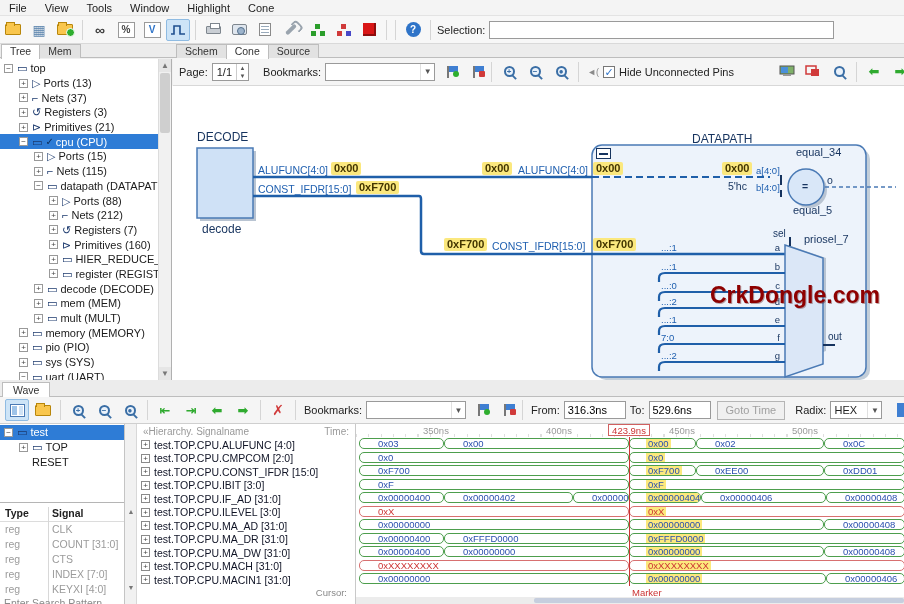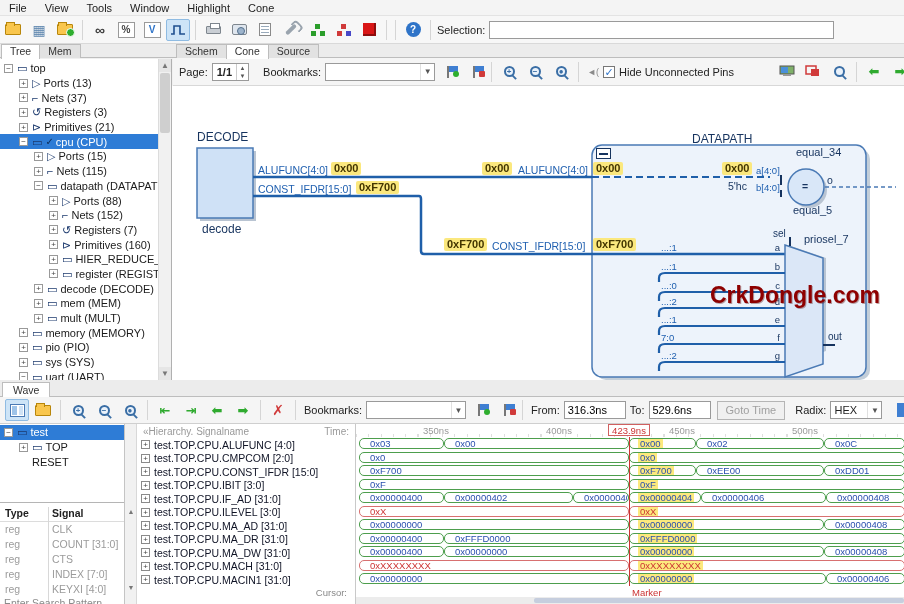--- a/index.html
+++ b/index.html
@@ -42,21 +42,21 @@
   
   .flag { width:2px; height:12px; background:#777; position:relative; }
   .flag:before { content:""; position:absolute; left:2px; top:0; width:9px; height:6px; background:#3f7fd2; }
   .flag.add:after { content:""; position:absolute; left:6px; top:5px; width:6px; height:6px; border-radius:50%; background:#2fae2f; }
   .flag.del:after { content:""; position:absolute; left:6px; top:5px; width:6px; height:6px; background:#d03a3a; border-radius:1px; }
   .greenarr { color:#2faa2f; font-size:13px; font-weight:bold; line-height:1; }
   .redx { color:#d03a3a; font-size:14px; font-weight:bold; }
   .combo { height:18px; border:1px solid #9a9a9a; background:#fff; display:inline-flex; align-items:center; justify-content:space-between; padding-left:3px; }
   .combo .arr { width:14px; height:100%; display:flex; align-items:center; justify-content:center; color:#555; font-size:8px; border-left:1px solid #e0e0e0; }
   .spin { height:18px; border:1px solid #9a9a9a; background:#fff; display:inline-flex; align-items:center; }
-  .spin .val { padding:0 4px;font-weight:bold; }
+  .spin .val { padding:0 4px; }
   .spin .ud { width:12px; height:100%; display:flex; flex-direction:column; border-left:1px solid #ccc; font-size:6px; color:#555; line-height:8px; text-align:center; }
   .chk { width:12px; height:12px; border:1px solid #777; background:#fff; color:#2f74c8; font-size:11px; font-weight:bold; line-height:10px; text-align:center; margin-right:4px; }
 
   
   #tabrow { position:absolute; left:0; top:44px; width:904px; height:14px; background:#ececec; border-bottom:1px solid #bdbdbd; }
   .tab { position:relative; display:inline-block; padding:0 8px; height:14px; line-height:13px; font-size:10.5px; color:#333; border:1px solid #bdbdbd; border-bottom:none; background:#e2e2e2; margin-right:-1px; }
   .tab.active { background:#fff; height:15px; z-index:2; }
   #left-tabs { position:absolute; left:1px; top:0; }
   #view-tabs { position:absolute; left:176px; top:0; }
 
@@ -125,21 +125,21 @@
   #names-header .h2 { position:absolute; right:6px; top:2px; }
   .nrow { position:absolute; left:4px; height:13px; display:flex; align-items:center; white-space:nowrap; }
   .nexp { width:9px; height:9px; border:1px solid #8a8a8a; font-size:8px; line-height:7px; text-align:center; color:#444; margin-right:4px; flex:none; background:#fff; }
   .nname { font-size:10.5px; color:#101426; }
   #cursor-label-left { position:absolute; right:8px; top:163px; color:#888; font-size:9.5px; }
 
   #wave-plot { position:absolute; left:355px; top:0; width:549px; height:180px; border-left:1px solid #c9c9c9; overflow:hidden; }
   .tl { position:absolute; top:1px; width:40px; color:#999; font-size:9.5px; }
   #tickstrip { position:absolute; left:0; top:10px; width:549px; height:3px; background:repeating-linear-gradient(90deg,#c9c9c9 0 1px,transparent 1px 12.3px); opacity:.6; }
   .seg { position:absolute; height:11px; border:1px solid #4d9e4d; border-radius:5px; background:#fff; display:flex; align-items:center; overflow:hidden; }
-  .seg .segtext { font-size:9.5px; color:#2a4fae; padding:0 2px; margin-left:8px; white-space:nowrap; line-height:9px; }
+  .seg .segtext { font-size:9.5px; color:#2a4fae; padding:0 2px; margin-left:16px; white-space:nowrap; line-height:9px; }
   .seg.r { border-color:#d87070; } .seg.r .segtext { color:#cc3333; }
   .seg.y .segtext { background:#fce97d; }
   .seg.yr { border-color:#d87070; } .seg.yr .segtext { background:#fce97d; color:#cc3333; }
   #cursor-line { position:absolute; left:273px; top:13px; width:1px; height:149px; background:#cc3333; z-index:4; }
   #cursor-time { position:absolute; left:252px; top:0; width:42px; height:12px; border:1px solid #d06060; background:#fff; color:#cc3333; font-size:9.5px; text-align:center; line-height:11px; z-index:5; }
   #marker-label { position:absolute; left:276px; top:163px; color:#cc3333; font-size:9.5px; }
   #hscroll { position:absolute; left:0; top:173px; width:549px; height:7px; background:#ececec; }
   #hscroll .thumb { position:absolute; left:178px; top:1px; width:370px; height:5px; background:#c6cede; border-radius:2px; }
 </style>
 </head>
@@ -265,21 +265,21 @@
         <span class="tlabel">datapath (DATAPATH)</span>
       </div>
       <div class="trow" style="padding-left: 49px;">
         <span class="expander">+</span>
         <span class="ticon">▷</span>
         <span class="tlabel">Ports (88)</span>
       </div>
       <div class="trow" style="padding-left: 49px;">
         <span class="expander">+</span>
         <span class="ticon">⌐</span>
-        <span class="tlabel">Nets (152)</span>
+        <span class="tlabel">Nets (212)</span>
       </div>
       <div class="trow" style="padding-left: 49px;">
         <span class="expander">+</span>
         <span class="ticon">↺</span>
         <span class="tlabel">Registers (7)</span>
       </div>
       <div class="trow" style="padding-left: 49px;">
         <span class="expander">+</span>
         <span class="ticon">⊳</span>
         <span class="tlabel">Primitives (160)</span>

